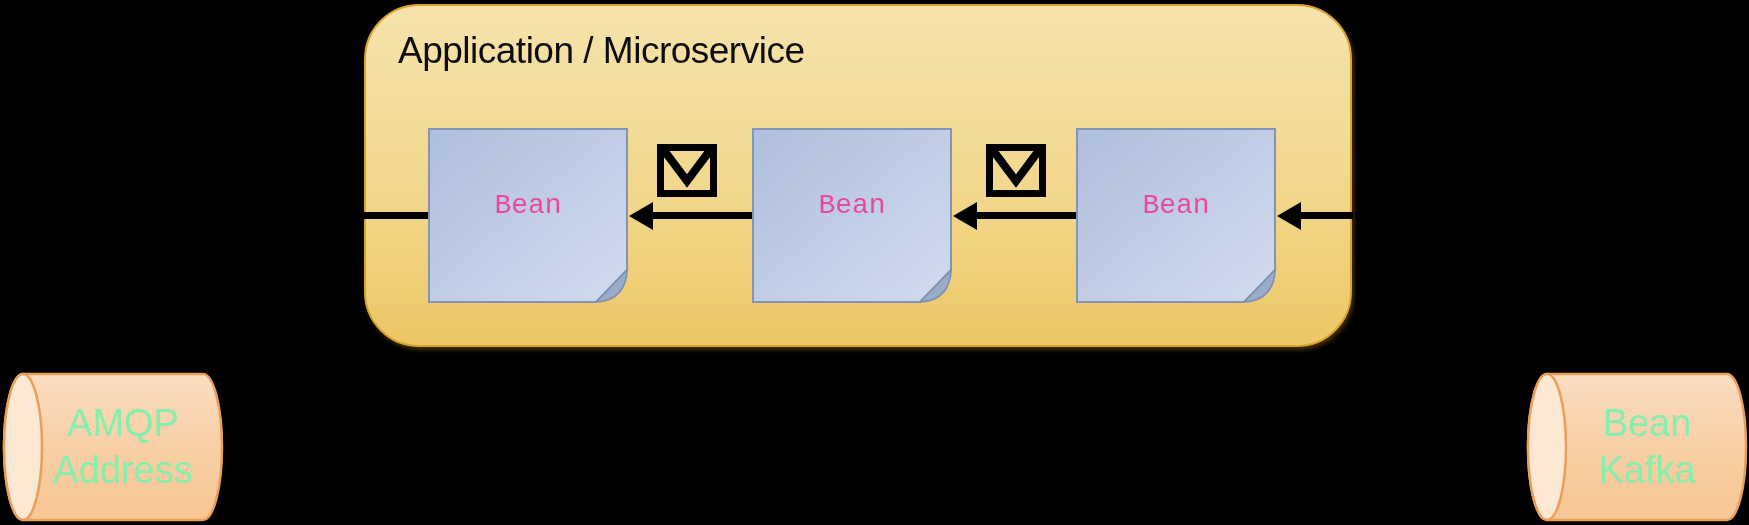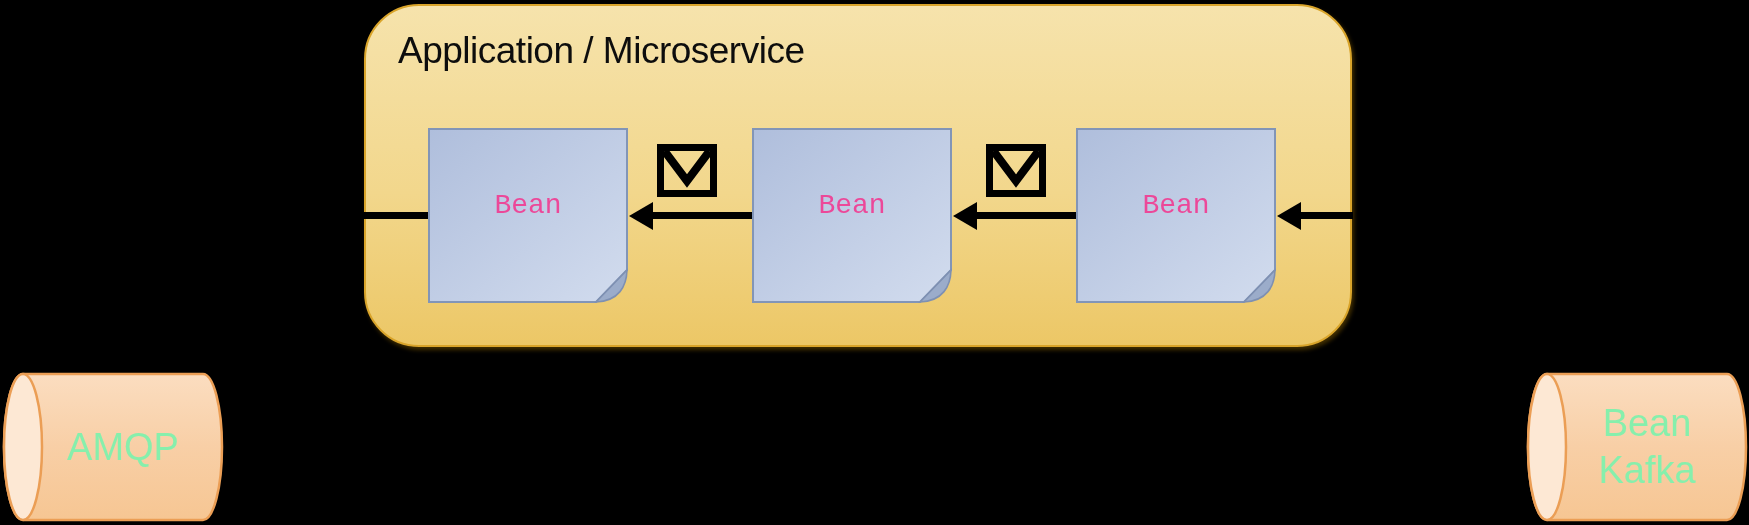--- a/index.html
+++ b/index.html
@@ -121,20 +121,21 @@
   <div class="arrow-head head-3"></div>
   <div class="arrow-line line-in"></div>
 
   <div class="cylinder cyl-amqp">
     <svg viewBox="0 0 222 150" preserveAspectRatio="none">
       <path d="M21 2 H201 A19 73 0 0 1 201 148 H21 A19 73 0 0 1 21 2 Z" fill="url(#cylGrad)" stroke="#EB9E55" stroke-width="2.5"></path>
       <ellipse cx="21" cy="75" rx="19" ry="73" fill="#FDE8D4" stroke="#EB9E55" stroke-width="2.5"></ellipse>
     </svg>
     <div class="cyl-label">
       <span>AMQP</span>
+      <span>Address</span>
     </div>
   </div>
 
   <div class="cylinder cyl-kafka">
     <svg viewBox="0 0 222 150" preserveAspectRatio="none">
       <path d="M21 2 H201 A19 73 0 0 1 201 148 H21 A19 73 0 0 1 21 2 Z" fill="url(#cylGrad)" stroke="#EB9E55" stroke-width="2.5"></path>
       <ellipse cx="21" cy="75" rx="19" ry="73" fill="#FDE8D4" stroke="#EB9E55" stroke-width="2.5"></ellipse>
     </svg>
     <div class="cyl-label">
       <span>Bean</span>

